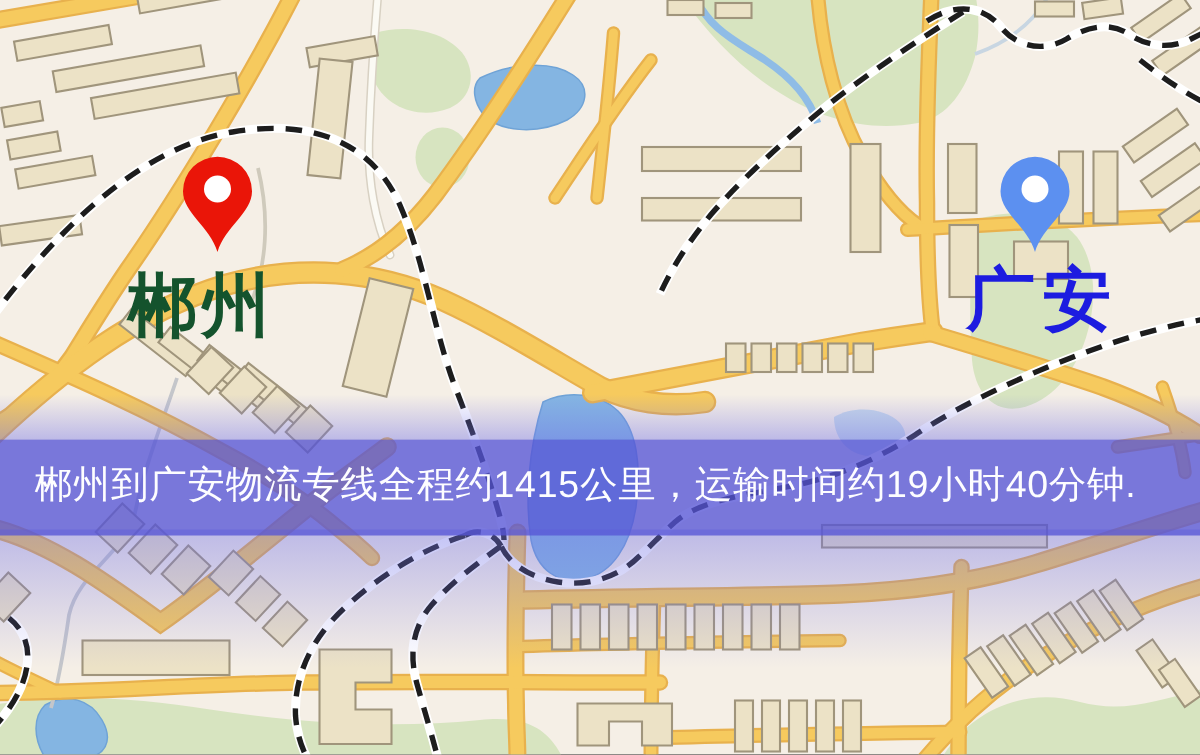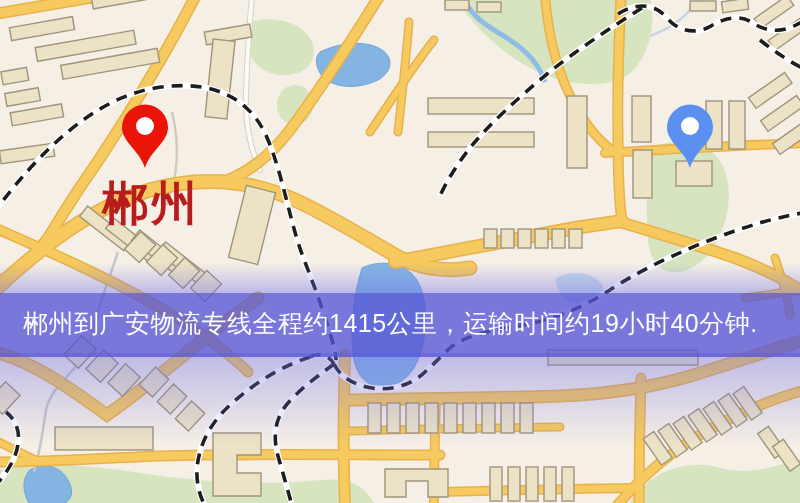--- a/index.html
+++ b/index.html
@@ -33,21 +33,21 @@
     padding-left:23px;box-sizing:border-box;white-space:nowrap;
     font-family:"Liberation Sans",sans-serif;
   }
   .pin{position:absolute;width:52px;height:66px;}
   .pin-origin{left:119px;top:104px;}
   .pin-destination{left:664px;top:104px;}
   .pin-label{
     position:absolute;font-family:"Liberation Serif",serif;font-weight:700;
     font-size:46px;line-height:1;white-space:nowrap;
   }
-  .label-origin{left:102px;top:181px;color:#b91c1c;letter-spacing:3px;text-align:center;}
+  .label-origin{left:85px;top:181px;color:#14532d;letter-spacing:3px;text-align:center;}
   .label-destination{left:644px;top:177px;color:#1c1ce0;letter-spacing:5px;}
 </style>
 </head>
 <body>
 
 <div class="screen">
 
   <svg class="map-svg" width="800" height="503" viewBox="0 0 800 503">
     <defs>
       <path id="rl1" d="M-8,215 C40,150 95,98 155,88 C215,78 252,100 268,140 C284,178 290,225 305,262 C315,288 325,315 332,340 C335,350 336,356 336,360"></path>
@@ -281,14 +281,15 @@
   <svg class="pin pin-origin" viewBox="0 0 52 66">
     <path d="M26,64 C21,47 3,38 3,23.5 A23,23 0 1 1 49,23.5 C49,38 31,47 26,64 Z" fill="#ea1508"></path>
     <circle cx="26" cy="22" r="9" fill="#ffffff"></circle>
   </svg>
   <div class="pin-label label-origin">郴州</div>
 
   <svg class="pin pin-destination" viewBox="0 0 52 66">
     <path d="M26,64 C21,47 3,38 3,23.5 A23,23 0 1 1 49,23.5 C49,38 31,47 26,64 Z" fill="#5c90f0"></path>
     <circle cx="26" cy="22" r="9" fill="#ffffff"></circle>
   </svg>
+  <div class="pin-label label-destination">广安</div>
 
 </div>
 
 </body></html>

